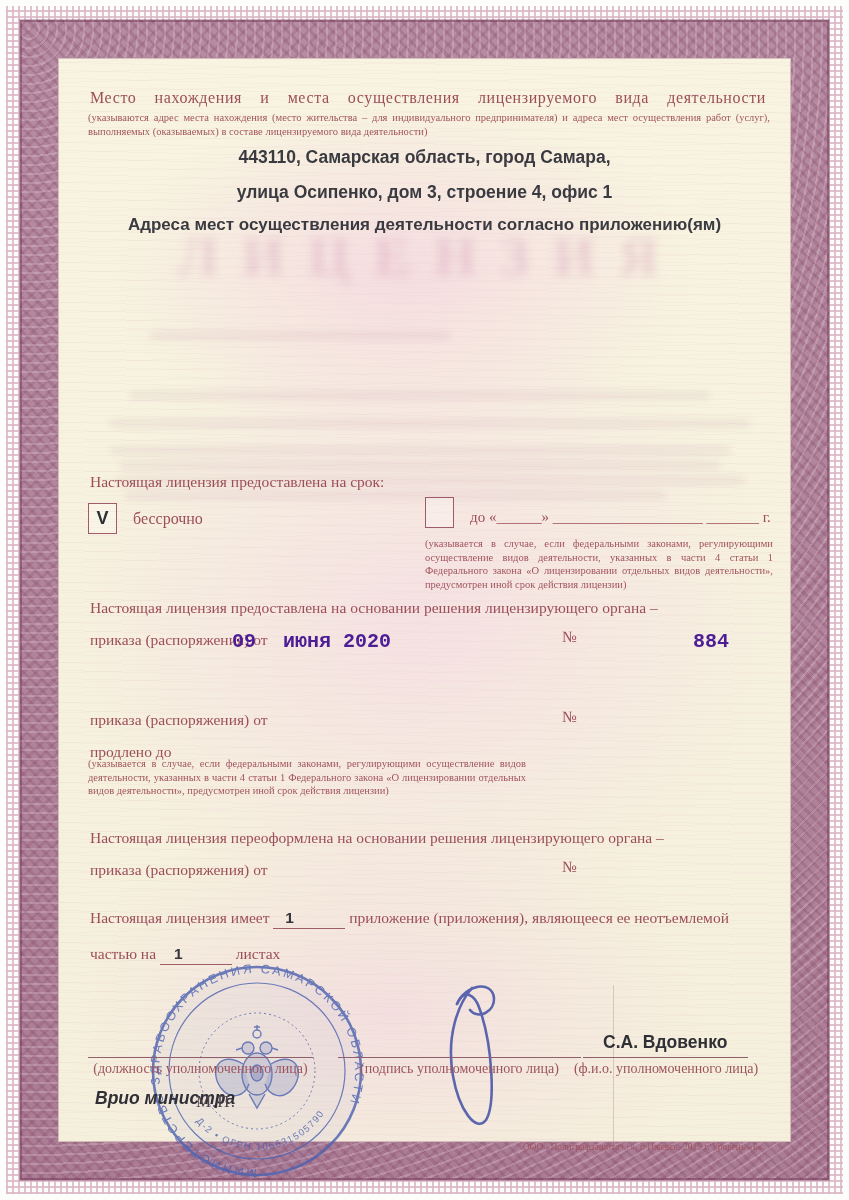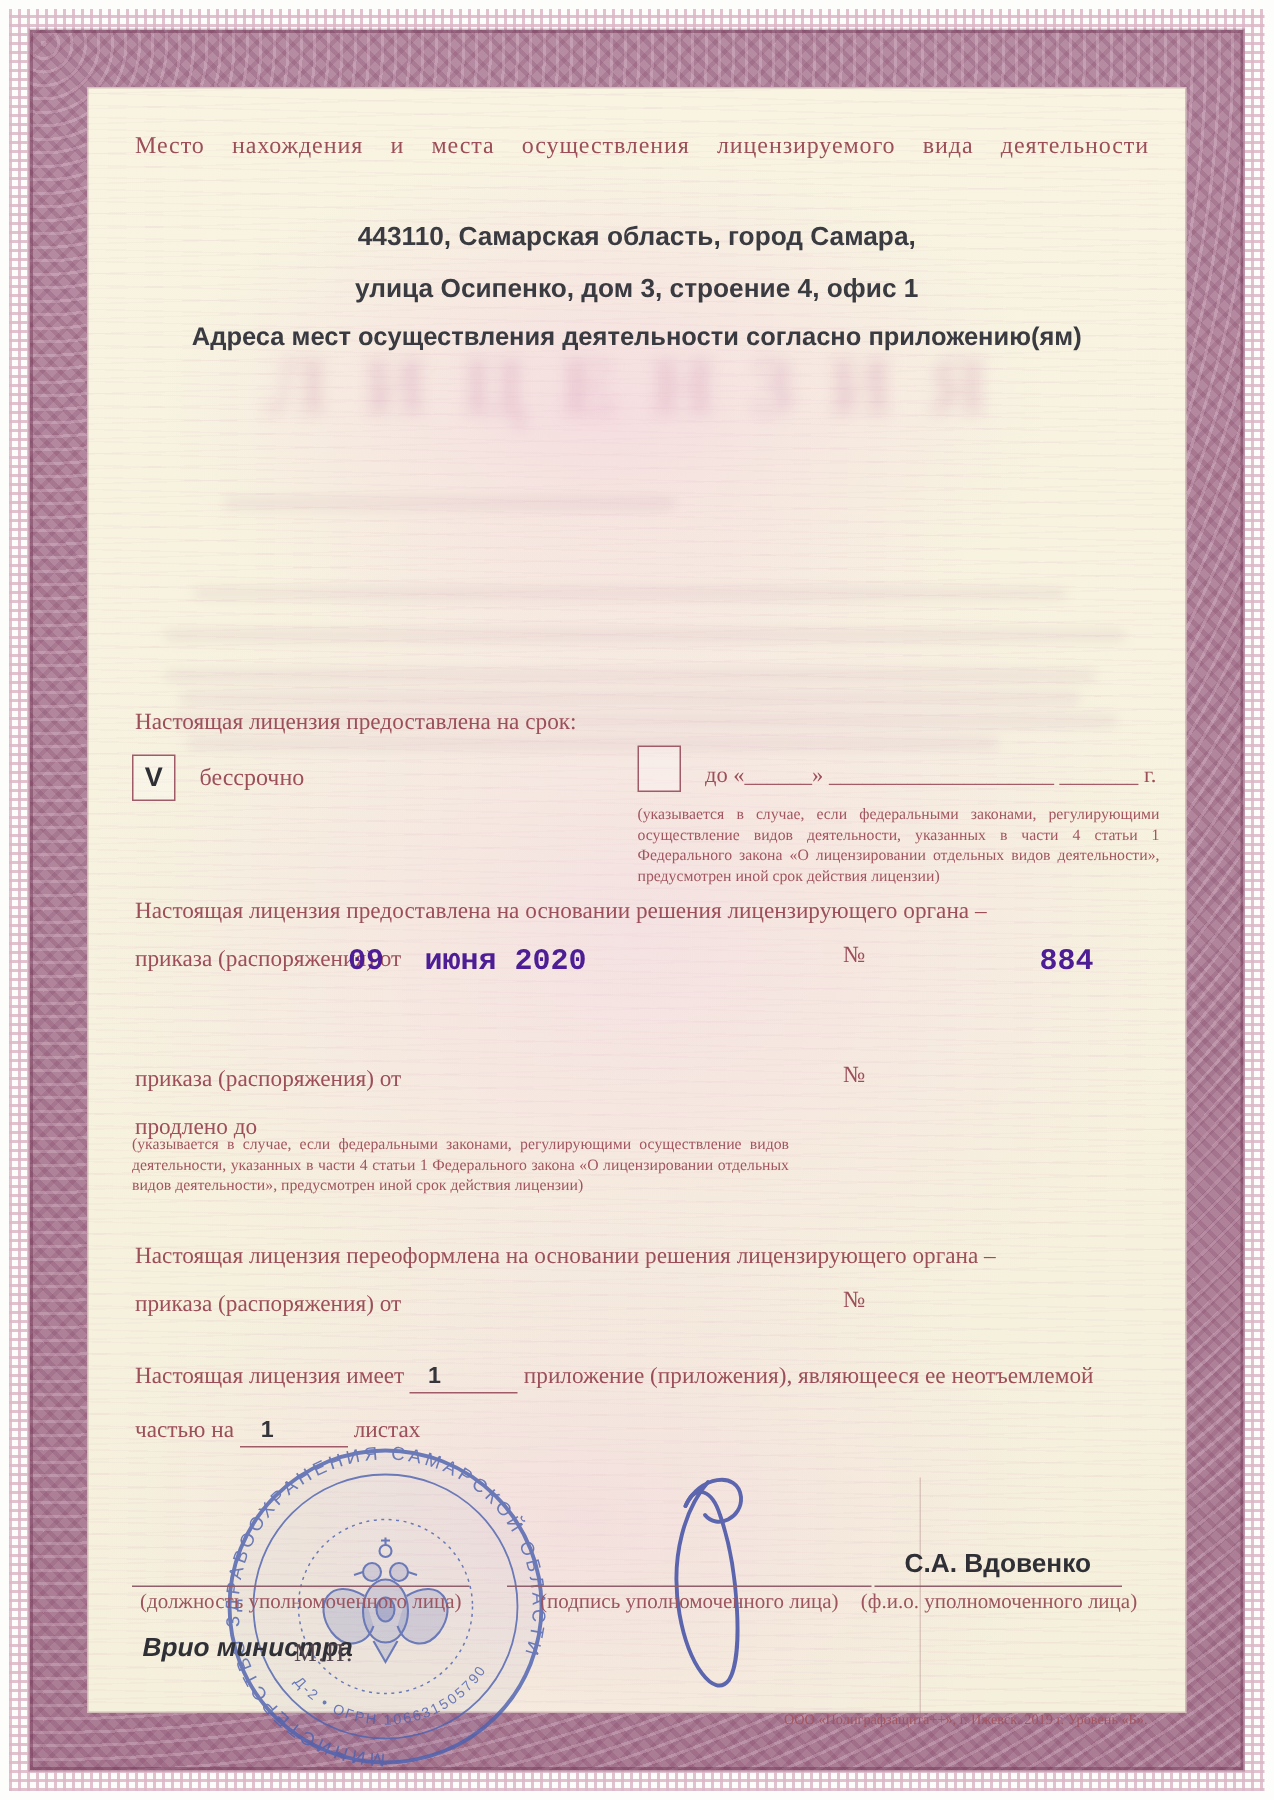--- a/index.html
+++ b/index.html
@@ -59,20 +59,21 @@
 </head>
 <body>
 
 <div class="page">
 
   <div class="lace"></div>
   <div class="band"></div>
   <div class="paper"></div>
 
   <div class="t t-just" style="left:90px;top:88px;width:676px;font-size:16px;">Место нахождения и места осуществления лицензируемого вида деятельности</div>
+  <div class="small" style="left:88px;top:111px;width:682px;">(указываются адрес места нахождения (место жительства – для индивидуального предпринимателя) и адреса мест осуществления  работ (услуг), выполняемых (оказываемых) в составе лицензируемого вида деятельности)</div>
 
   <div class="addr" style="top:147px;">443110, Самарская область, город Самара,</div>
   <div class="addr" style="top:182px;">улица Осипенко, дом 3, строение 4, офис 1</div>
   <div class="addr" style="top:215px;font-size:17px;">Адреса мест осуществления деятельности согласно приложению(ям)</div>
 
   <div class="ghost-title">ЛИЦЕНЗИЯ</div>
   <div class="ghost-line" style="left:150px;top:332px;width:300px;"></div>
   <div class="ghost-line" style="left:130px;top:392px;width:580px;"></div>
   <div class="ghost-line" style="left:110px;top:420px;width:640px;"></div>
   <div class="ghost-line" style="left:110px;top:447px;width:620px;"></div>

